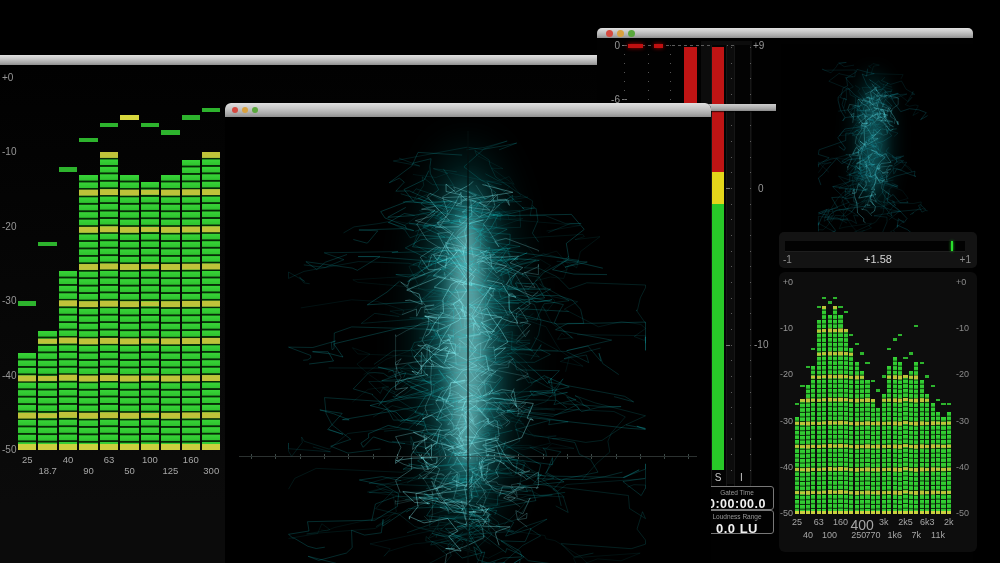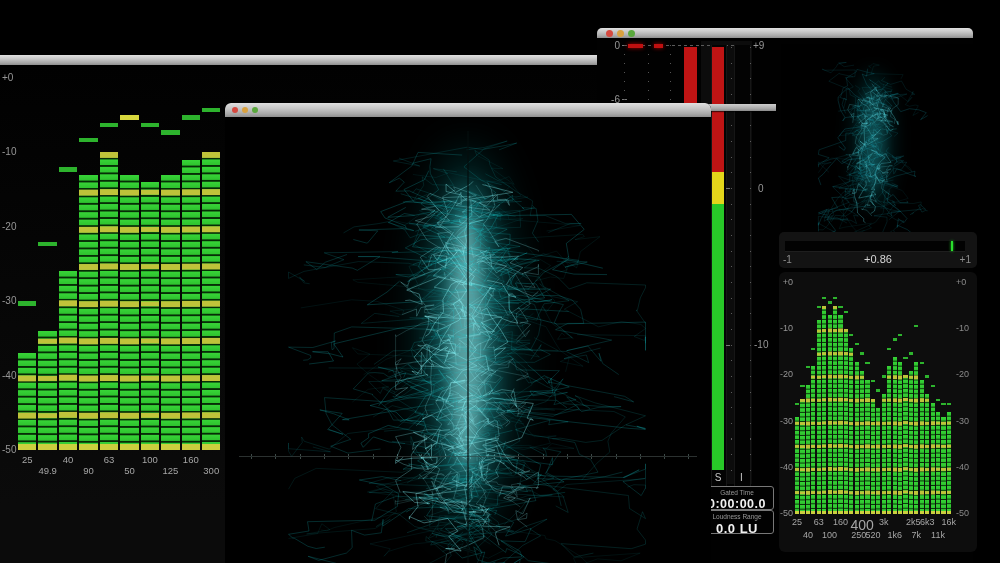--- a/index.html
+++ b/index.html
@@ -69,21 +69,21 @@
           <div style="position: absolute; left: 0px; right: 0px; bottom: 0px; height: 5.64px; background: rgb(203, 207, 62);"></div>
         </div>
         <div style="position: absolute; left: 202.05px; top: 107.76px; width: 18.4px; height: 4.64px; background: rgb(45, 179, 45);"></div>
         <div style="position: absolute; left: 2px; top: 73px; width: 26px; text-align: left; font-size: 10px; color: rgb(150, 150, 150); line-height: 1; white-space: nowrap;">+0</div>
         <div style="position: absolute; left: 2px; top: 147.4px; width: 26px; text-align: left; font-size: 10px; color: rgb(150, 150, 150); line-height: 1; white-space: nowrap;">-10</div>
         <div style="position: absolute; left: 2px; top: 221.8px; width: 26px; text-align: left; font-size: 10px; color: rgb(150, 150, 150); line-height: 1; white-space: nowrap;">-20</div>
         <div style="position: absolute; left: 2px; top: 296.2px; width: 26px; text-align: left; font-size: 10px; color: rgb(150, 150, 150); line-height: 1; white-space: nowrap;">-30</div>
         <div style="position: absolute; left: 2px; top: 370.6px; width: 26px; text-align: left; font-size: 10px; color: rgb(150, 150, 150); line-height: 1; white-space: nowrap;">-40</div>
         <div style="position: absolute; left: 2px; top: 445px; width: 26px; text-align: left; font-size: 10px; color: rgb(150, 150, 150); line-height: 1; white-space: nowrap;">-50</div>
         <div style="position: absolute; left: 12.2px; top: 455px; width: 30px; text-align: center; font-size: 9.5px; color: rgb(166, 166, 166); line-height: 1; white-space: nowrap;">25</div>
-        <div style="position: absolute; left: 32.65px; top: 466px; width: 30px; text-align: center; font-size: 9.5px; color: rgb(166, 166, 166); line-height: 1; white-space: nowrap;">49.9</div>
+        <div style="position: absolute; left: 32.65px; top: 466px; width: 30px; text-align: center; font-size: 9.5px; color: rgb(166, 166, 166); line-height: 1; white-space: nowrap;">18.7</div>
         <div style="position: absolute; left: 53.1px; top: 455px; width: 30px; text-align: center; font-size: 9.5px; color: rgb(166, 166, 166); line-height: 1; white-space: nowrap;">40</div>
         <div style="position: absolute; left: 73.55px; top: 466px; width: 30px; text-align: center; font-size: 9.5px; color: rgb(166, 166, 166); line-height: 1; white-space: nowrap;">90</div>
         <div style="position: absolute; left: 94px; top: 455px; width: 30px; text-align: center; font-size: 9.5px; color: rgb(166, 166, 166); line-height: 1; white-space: nowrap;">63</div>
         <div style="position: absolute; left: 114.45px; top: 466px; width: 30px; text-align: center; font-size: 9.5px; color: rgb(166, 166, 166); line-height: 1; white-space: nowrap;">50</div>
         <div style="position: absolute; left: 134.9px; top: 455px; width: 30px; text-align: center; font-size: 9.5px; color: rgb(166, 166, 166); line-height: 1; white-space: nowrap;">100</div>
         <div style="position: absolute; left: 155.35px; top: 466px; width: 30px; text-align: center; font-size: 9.5px; color: rgb(166, 166, 166); line-height: 1; white-space: nowrap;">125</div>
         <div style="position: absolute; left: 175.8px; top: 455px; width: 30px; text-align: center; font-size: 9.5px; color: rgb(166, 166, 166); line-height: 1; white-space: nowrap;">160</div>
         <div style="position: absolute; left: 196.25px; top: 466px; width: 30px; text-align: center; font-size: 9.5px; color: rgb(166, 166, 166); line-height: 1; white-space: nowrap;">300</div>
       </div>
   </div>
@@ -223,21 +223,21 @@
           <polyline points="94.80926205068826,122.78686520084739 98.9,120.7 97.8,126.3 96.1,123.3 111.5,121.8 108.6,121.3 105.1,126.2 110.1,124.9 101.1,129.3 106.5,127.6 105.5,135.0 106.4,137.8 101.6,136.6 100.5,144.4 109.9,151.4" fill="none" stroke="#5adee8" stroke-width="0.7" opacity="0.26"></polyline>
           <polyline points="99.50628573894501,65.8709480278194 101.9,65.3 105.2,73.4 103.3,70.5 106.6,71.2 102.1,70.4 106.5,77.2 108.4,80.6 112.5,82.7" fill="none" stroke="#5adee8" stroke-width="0.7" opacity="0.45"></polyline>
           <polyline points="88.42582156360149,57.44506867043674 92.9,61.4 87.4,57.3 81.7,56.6 77.0,55.2 82.6,60.5 85.8,61.8 89.0,66.1 84.6,66.0 85.2,70.1 84.4,73.7 77.7,78.9 78.9,78.7" fill="none" stroke="#5adee8" stroke-width="0.7" opacity="0.36"></polyline>
         </svg>
       </div>
     <div class="abs" style="left:779px;top:232px;width:198px;height:36px;background:#131313;border-radius:5px">
       <div class="abs" style="left:6px;top:9px;width:180px;height:10px;background:#020202;border-bottom:1px solid #1e1e1e">
         <div id="corrTick" class="abs" style="top: 0px; width: 2px; height: 10px; background: rgb(42, 223, 45); box-shadow: rgb(42, 223, 45) 0px 0px 3px; left: 166.4px;"></div>
       </div>
       <div class="txt" style="left:4px;top:23px;font-size:10px;color:#8d8d8d">-1</div>
-      <div class="txt" style="left:0;top:22px;width:198px;text-align:center;font-size:11px;color:#d6d6d6">+0.86</div>
+      <div class="txt" style="left:0;top:22px;width:198px;text-align:center;font-size:11px;color:#d6d6d6">+1.58</div>
       <div class="txt" style="right:6px;top:23px;font-size:10px;color:#8d8d8d">+1</div>
     </div>
     <div class="abs" style="left:779px;top:272px;width:198px;height:280px;background:#0d0d0d;border-radius:6px"></div>
     <div id="rtaRight">
         <div style="position: absolute; left: 795px; top: 416.98px; width: 4.2px; height: 97.02px; background-image: linear-gradient(rgba(0, 0, 0, 0) 4.62px, rgb(191, 195, 58) 4.62px, rgb(191, 195, 58) 7.94px, rgba(0, 0, 0, 0) 7.94px), linear-gradient(rgb(55, 212, 55) 0px, rgb(46, 194, 46) 3.32px, rgb(6, 45, 6) 3.32px, rgb(6, 45, 6) 4.62px); background-size: 100% 23.1px, 100% 4.62px;">
           <div style="position: absolute; left: 0px; right: 0px; bottom: 0px; height: 3.32px; background: rgb(203, 207, 62);"></div>
         </div>
         <div style="position: absolute; left: 795px; top: 403.12px; width: 4.2px; height: 2.32px; background: rgb(45, 179, 45);"></div>
         <div style="position: absolute; left: 800.42px; top: 398.5px; width: 4.2px; height: 115.5px; background-image: linear-gradient(rgba(0, 0, 0, 0) 0px, rgb(191, 195, 58) 0px, rgb(191, 195, 58) 3.32px, rgba(0, 0, 0, 0) 3.32px), linear-gradient(rgb(55, 212, 55) 0px, rgb(46, 194, 46) 3.32px, rgb(6, 45, 6) 3.32px, rgb(6, 45, 6) 4.62px); background-size: 100% 23.1px, 100% 4.62px;">
           <div style="position: absolute; left: 0px; right: 0px; bottom: 0px; height: 3.32px; background: rgb(203, 207, 62);"></div>
@@ -363,28 +363,28 @@
         <div style="position: absolute; left: 956px; top: 462.8px; font-size: 9px; color: rgb(138, 138, 138); line-height: 1; white-space: nowrap;">-40</div>
         <div style="position: absolute; left: 777px; top: 509px; width: 16px; text-align: right; font-size: 9px; color: rgb(150, 150, 150); line-height: 1; white-space: nowrap;">-50</div>
         <div style="position: absolute; left: 956px; top: 509px; font-size: 9px; color: rgb(138, 138, 138); line-height: 1; white-space: nowrap;">-50</div>
         <div style="position: absolute; left: 782.1px; top: 518px; width: 30px; text-align: center; font-size: 9px; color: rgb(166, 166, 166); line-height: 1; white-space: nowrap;">25</div>
         <div style="position: absolute; left: 792.94px; top: 531px; width: 30px; text-align: center; font-size: 9px; color: rgb(166, 166, 166); line-height: 1; white-space: nowrap;">40</div>
         <div style="position: absolute; left: 803.78px; top: 518px; width: 30px; text-align: center; font-size: 9px; color: rgb(166, 166, 166); line-height: 1; white-space: nowrap;">63</div>
         <div style="position: absolute; left: 814.62px; top: 531px; width: 30px; text-align: center; font-size: 9px; color: rgb(166, 166, 166); line-height: 1; white-space: nowrap;">100</div>
         <div style="position: absolute; left: 825.46px; top: 518px; width: 30px; text-align: center; font-size: 9px; color: rgb(166, 166, 166); line-height: 1; white-space: nowrap;">160</div>
         <div style="position: absolute; left: 836.3px; top: 531px; width: 30px; text-align: right; font-size: 9px; color: rgb(166, 166, 166); line-height: 1; white-space: nowrap;">250</div>
         <div style="position: absolute; left: 847.14px; top: 518px; width: 30px; text-align: center; font-size: 14px; color: rgb(166, 166, 166); line-height: 1; white-space: nowrap;">400</div>
-        <div style="position: absolute; left: 857.98px; top: 531px; width: 30px; text-align: center; font-size: 9px; color: rgb(166, 166, 166); line-height: 1; white-space: nowrap;">520</div>
+        <div style="position: absolute; left: 857.98px; top: 531px; width: 30px; text-align: center; font-size: 9px; color: rgb(166, 166, 166); line-height: 1; white-space: nowrap;">770</div>
         <div style="position: absolute; left: 868.82px; top: 518px; width: 30px; text-align: center; font-size: 9px; color: rgb(166, 166, 166); line-height: 1; white-space: nowrap;">3k</div>
         <div style="position: absolute; left: 879.66px; top: 531px; width: 30px; text-align: center; font-size: 9px; color: rgb(166, 166, 166); line-height: 1; white-space: nowrap;">1k6</div>
-        <div style="position: absolute; left: 890.5px; top: 518px; width: 30px; text-align: right; font-size: 9px; color: rgb(166, 166, 166); line-height: 1; white-space: nowrap;">2k5</div>
+        <div style="position: absolute; left: 890.5px; top: 518px; width: 30px; text-align: center; font-size: 9px; color: rgb(166, 166, 166); line-height: 1; white-space: nowrap;">2k5</div>
         <div style="position: absolute; left: 901.34px; top: 531px; width: 30px; text-align: center; font-size: 9px; color: rgb(166, 166, 166); line-height: 1; white-space: nowrap;">7k</div>
         <div style="position: absolute; left: 912.18px; top: 518px; width: 30px; text-align: center; font-size: 9px; color: rgb(166, 166, 166); line-height: 1; white-space: nowrap;">6k3</div>
         <div style="position: absolute; left: 923.02px; top: 531px; width: 30px; text-align: center; font-size: 9px; color: rgb(166, 166, 166); line-height: 1; white-space: nowrap;">11k</div>
-        <div style="position: absolute; left: 933.86px; top: 518px; width: 30px; text-align: center; font-size: 9px; color: rgb(166, 166, 166); line-height: 1; white-space: nowrap;">16k</div>
+        <div style="position: absolute; left: 933.86px; top: 518px; width: 30px; text-align: center; font-size: 9px; color: rgb(166, 166, 166); line-height: 1; white-space: nowrap;">2k</div>
       </div>
   </div>
 
   <div class="abs" id="wB" style="left:225px;top:103px;width:486px;height:460px;z-index:5;background:#000;
        border-radius:6px 6px 0 0;overflow:hidden">
     <div id="gonioBig" class="abs" style="left:0;top:14px;width:486px;height:446px">
         <div style="position: absolute; left: 14px; top: 338.5px; width: 458px; height: 1px; background: rgb(79, 90, 88);"></div>
         <div style="position: absolute; left: 26px; top: 337px; width: 1px; height: 5px; background: rgb(61, 74, 72);"></div>
         <div style="position: absolute; left: 50.3px; top: 337px; width: 1px; height: 5px; background: rgb(61, 74, 72);"></div>
         <div style="position: absolute; left: 74.6px; top: 337px; width: 1px; height: 5px; background: rgb(61, 74, 72);"></div>

